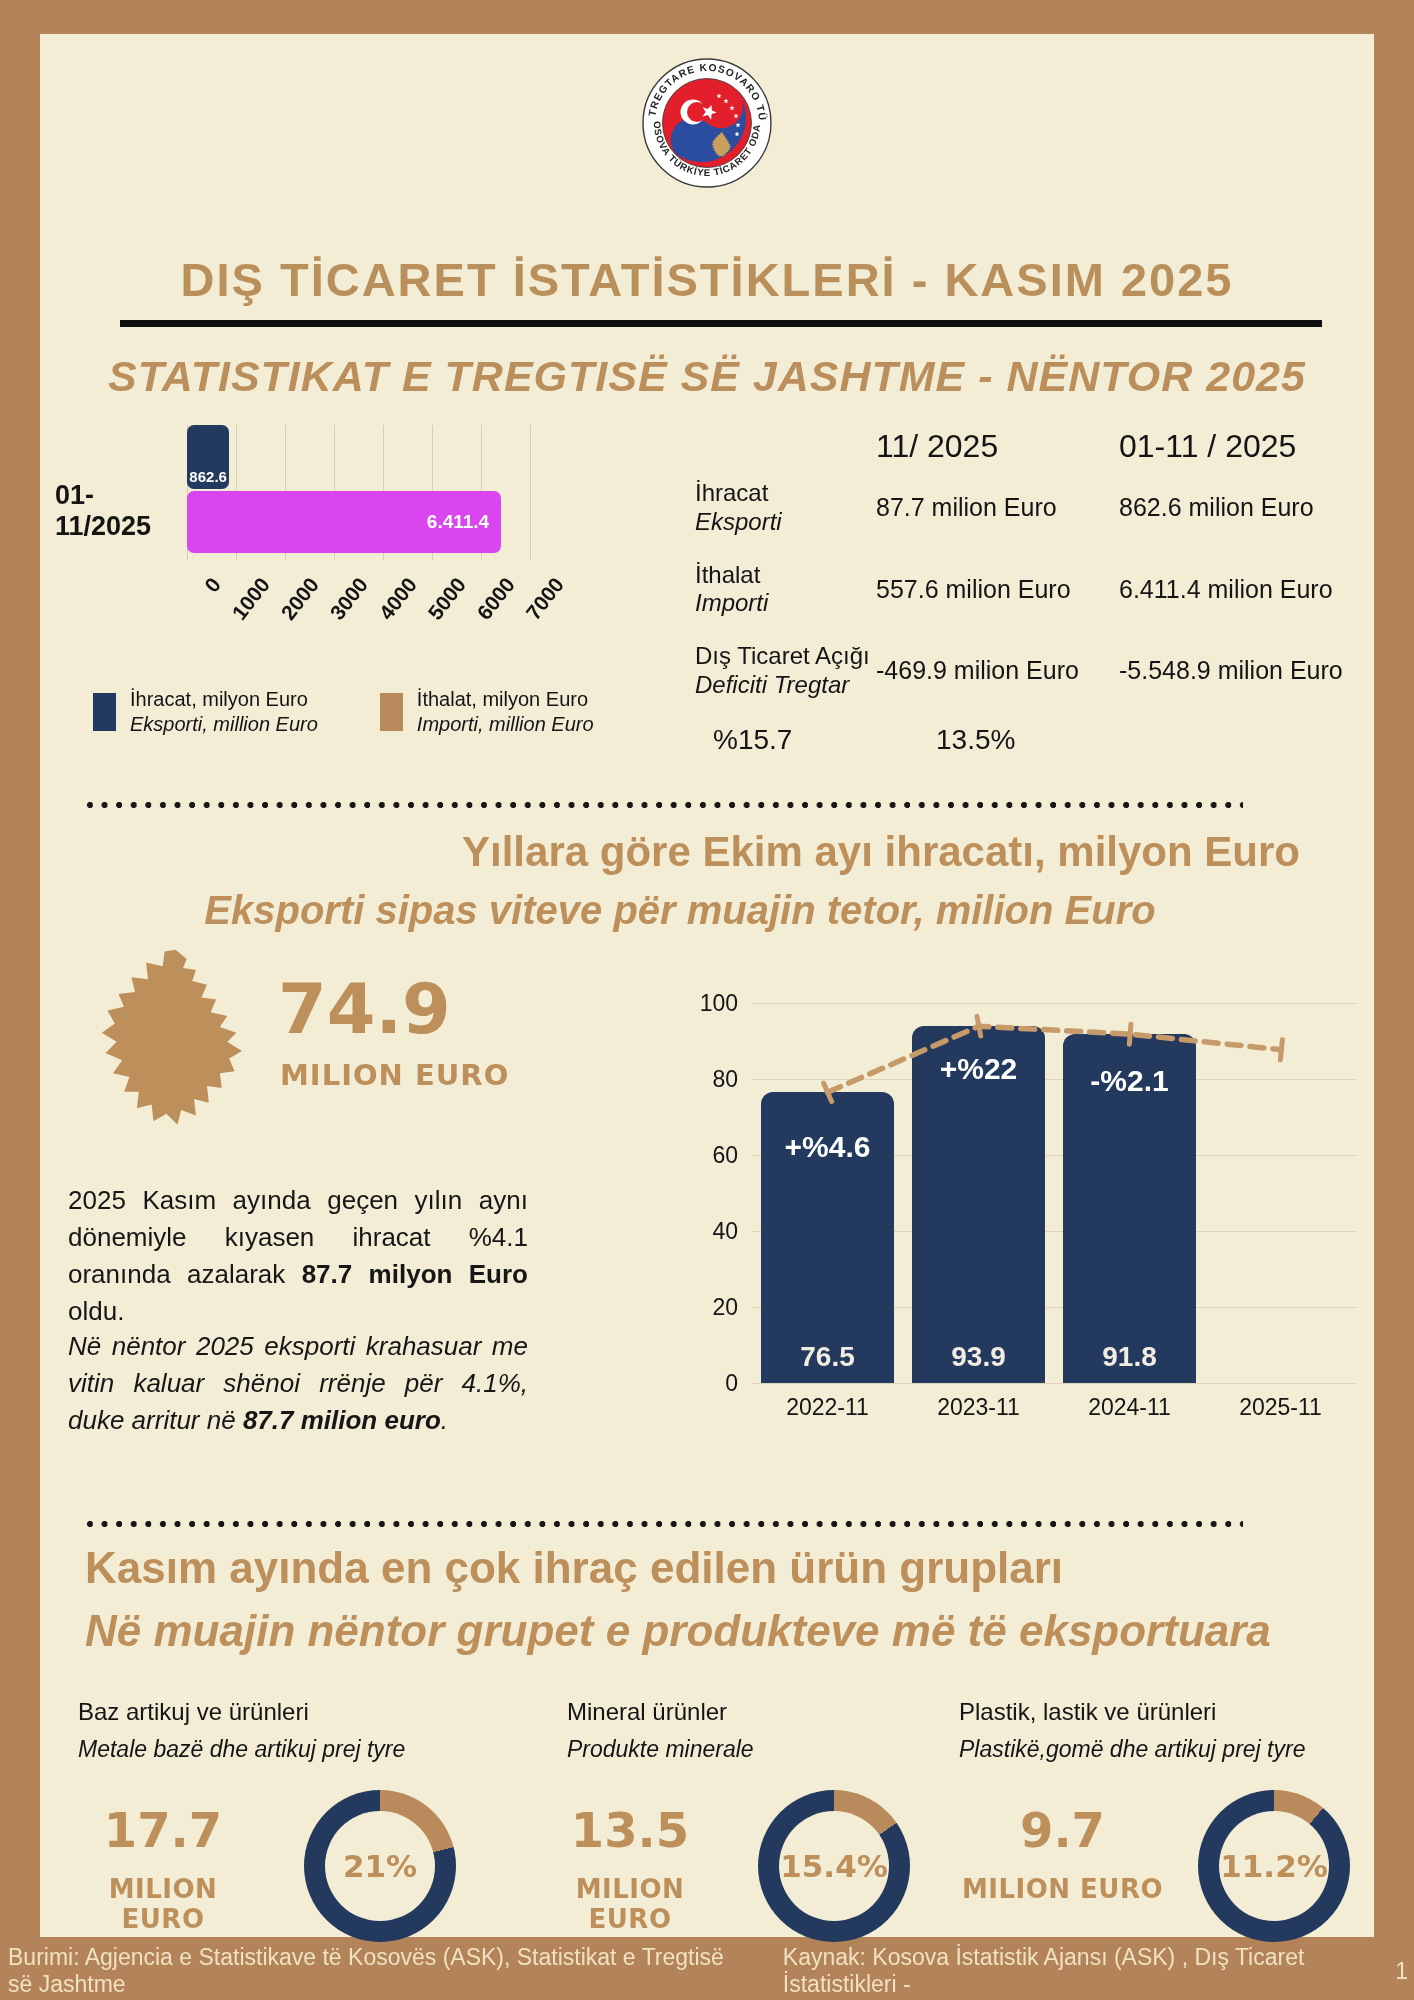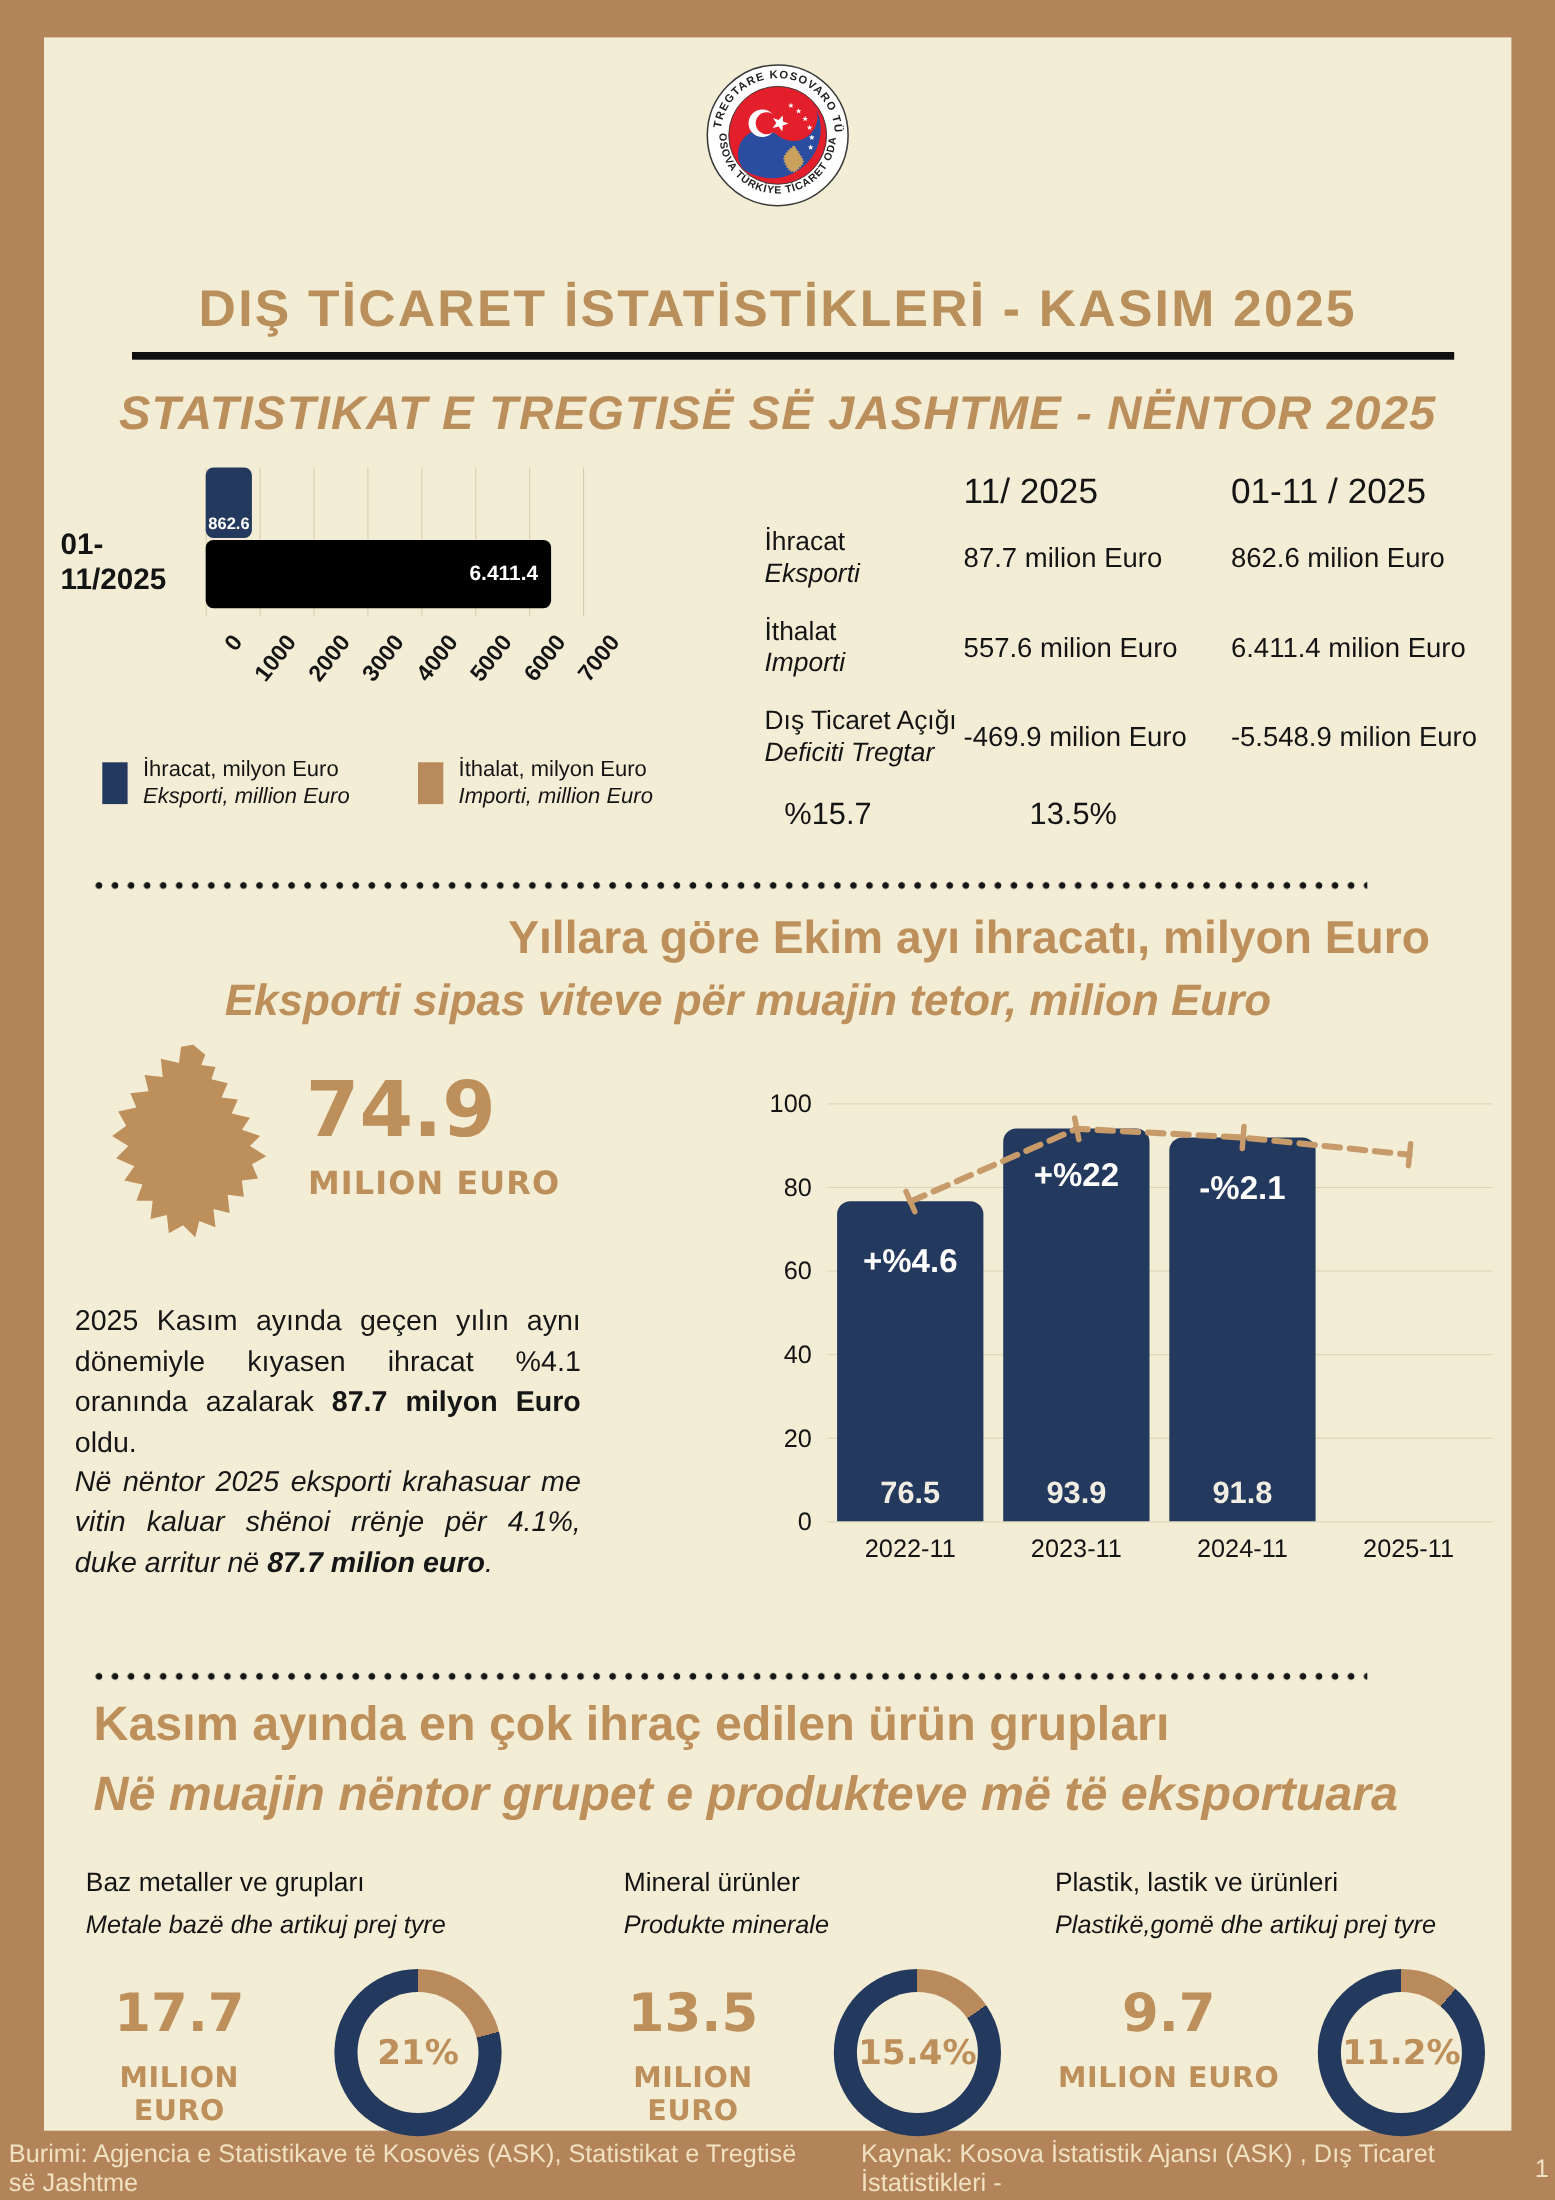--- a/index.html
+++ b/index.html
@@ -15,21 +15,21 @@
   .subtitle { position:absolute; left:60px; top:352px; width:1294px; text-align:center;
               font-style:italic; font-size:43px; font-weight:bold; letter-spacing:1px; color:#bb8f5c; }
 
   
   .chart1 { position:absolute; left:55px; top:425px; width:630px; height:345px; }
   .c1-rowlabel { position:absolute; left:0; top:55px; width:128px; font-size:27px; font-weight:bold; color:#141414; }
   .c1-plot { position:absolute; left:132px; top:0; width:343px; height:135px; }
   .c1-grid { position:absolute; top:0; width:1px; height:135px; background:#d8cfae; }
   .bar-exp { position:absolute; left:0; top:0; height:64px; background:#23395d; border-radius:7px;
              color:#fff; font-weight:bold; font-size:15px; display:flex; align-items:flex-end; justify-content:center; padding-bottom:4px; }
-  .bar-imp { position:absolute; left:0; top:66px; height:62px; background:#000000; border-radius:7px;
+  .bar-imp { position:absolute; left:0; top:66px; height:62px; background:#d946ef; border-radius:7px;
              color:#fff; font-weight:bold; font-size:19px; display:flex; align-items:center; justify-content:flex-end; padding-right:12px; }
   .c1-tick { position:absolute; top:148px; width:74px; text-align:right; font-size:21px; font-weight:bold; color:#141414;
              transform:rotate(-52deg); transform-origin:100% 0; }
   .legend { position:absolute; left:38px; top:262px; width:580px; display:flex; gap:62px; }
   .legend-item { display:flex; gap:14px; align-items:center; }
   .swatch { width:23px; height:38px; flex:0 0 23px; }
   .legend-text { font-size:20px; color:#141414; line-height:1.25; }
   .legend-text .sq { font-style:italic; }
 
   
@@ -280,21 +280,21 @@
     <div class="c2-xlab" style="left:364px">2024-11</div>
     <div class="c2-xlab" style="left:515px">2025-11</div>
   </div>
 
   <div class="dots dots2"></div>
 
   <div class="s3-t1">Kasım ayında en çok ihraç edilen ürün grupları</div>
   <div class="s3-t2">Në muajin nëntor grupet e produkteve më të eksportuara</div>
 
   <div class="product p1">
-    <div class="p-tr">Baz metaller ve grupları</div>
+    <div class="p-tr">Baz artikuj ve ürünleri</div>
     <div class="p-sq">Metale bazë dhe artikuj prej tyre</div>
     <div class="p-valblock">
       <div class="p-val">17.7</div>
       <div class="p-unit">MILION EURO</div>
     </div>
     <div class="donut" style="background: conic-gradient(rgb(185, 138, 92) 0deg, rgb(185, 138, 92) 21%, rgb(35, 57, 93) 21%, rgb(35, 57, 93) 100%);">
       <div class="donut-hole">
         <span class="donut-pct">21%</span>
       </div>
     </div>

